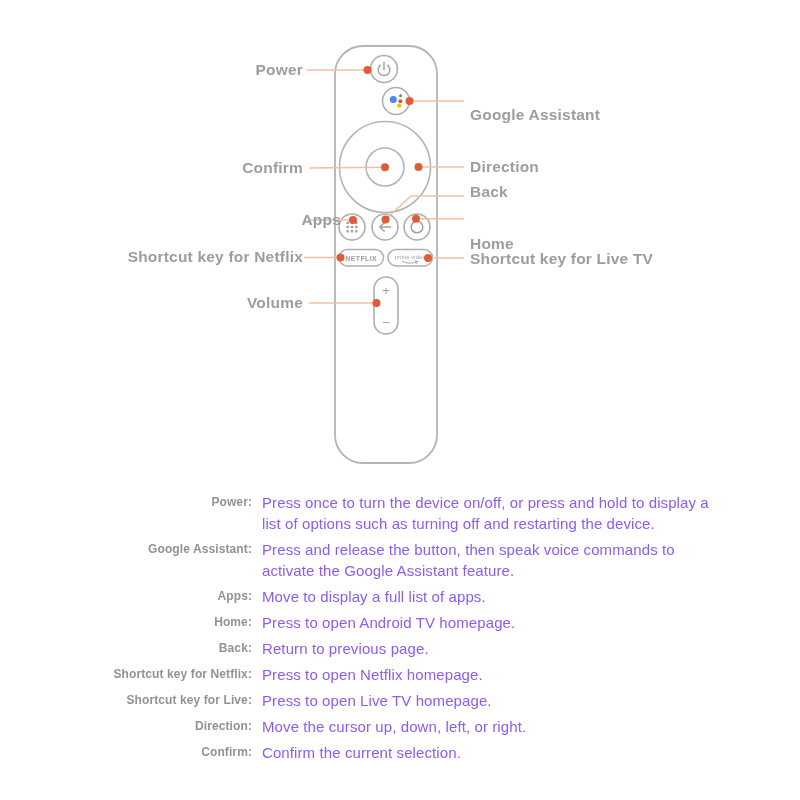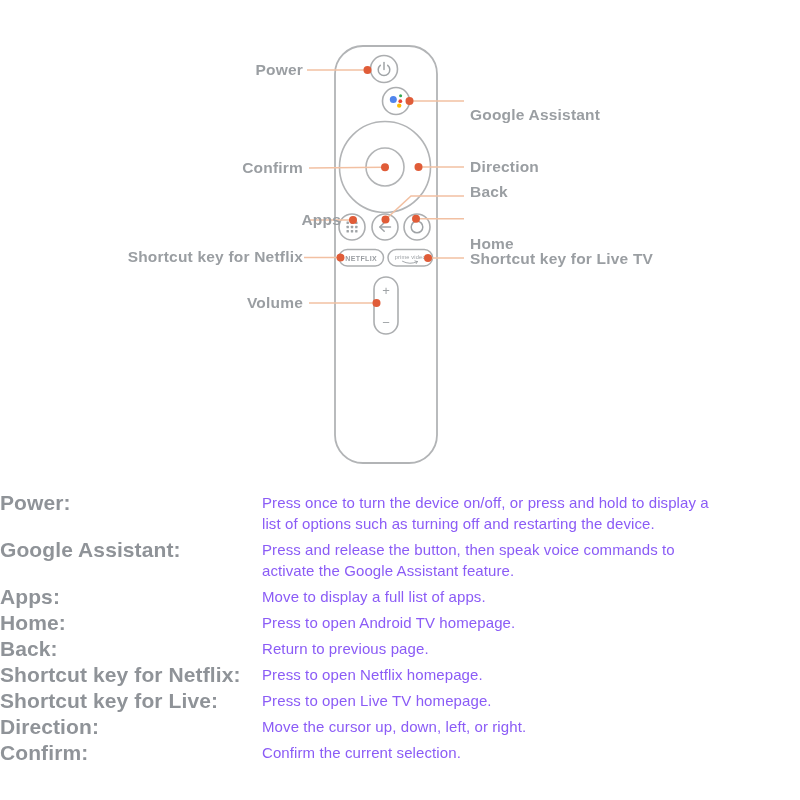--- a/index.html
+++ b/index.html
@@ -16,22 +16,22 @@
     letter-spacing:.2px;white-space:nowrap;font-weight:bold;
   }
   .callout.left{left:0;width:303px;text-align:right;}
   .callout.right{left:470px;text-align:left;}
   .legend{
     position:absolute;left:0;top:492px;width:800px;
     display:grid;grid-template-columns:252px 452px;
     column-gap:10px;row-gap:5px;
   }
   .legend .term{
-    text-align:left;font-weight:bold;color:#8f9398;
-    font-size:21px;line-height:21px;letter-spacing:.1px;
+    text-align:right;font-weight:bold;color:#8f9398;
+    font-size:12px;line-height:21px;letter-spacing:.1px;
   }
   .legend .desc{
     text-align:left;color:#8b5cf6;
     font-size:15px;line-height:21px;letter-spacing:.1px;
   }
 </style>
 </head>
 <body>
 
 <div class="stage">

